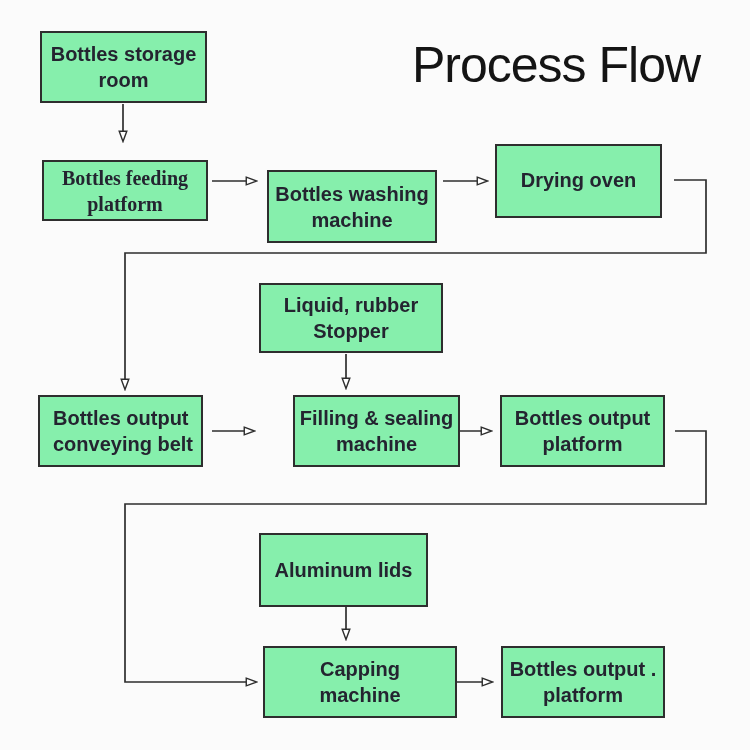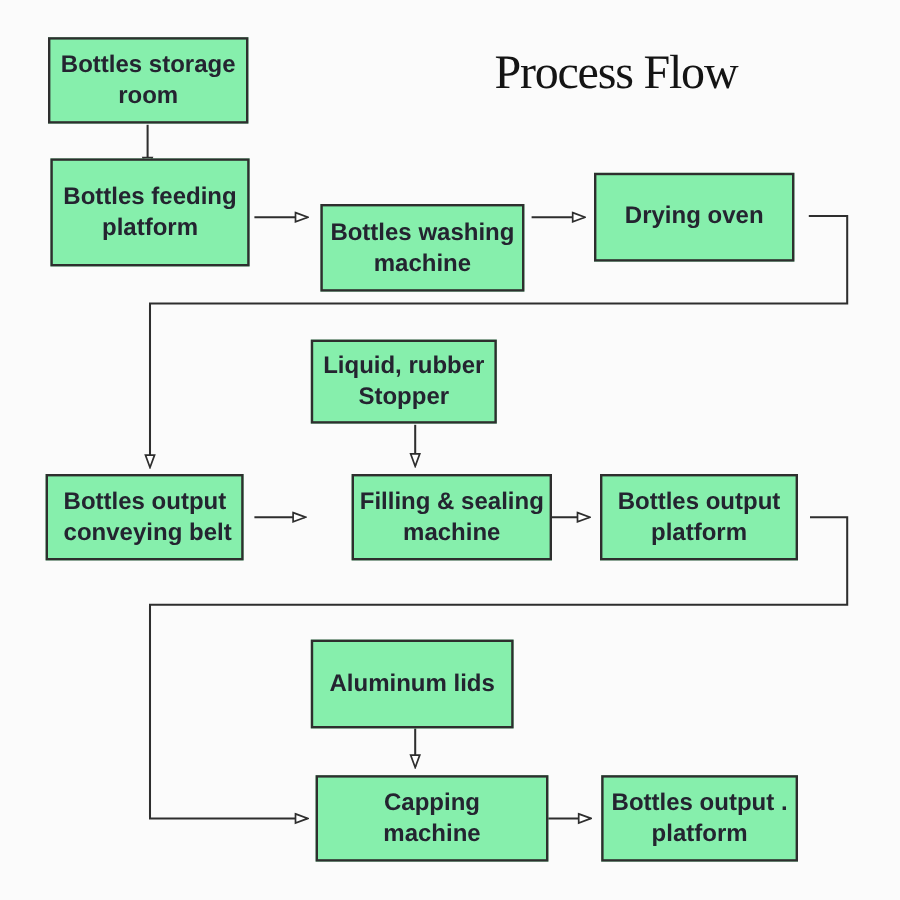--- a/index.html
+++ b/index.html
@@ -8,26 +8,25 @@
     width: 750px;
     height: 750px;
     background: #fbfbfb;
     font-family: "Liberation Sans", sans-serif;
     overflow: hidden;
   }
   .title {
     position: absolute;
     left: 412px;
     top: 36px;
-    font-size: 40px;
+    font-size: 50px;
     font-weight: 500;
     letter-spacing: -1px;
     color: #141414;
     white-space: nowrap;
-    font-family: Liberation Serif, serif;
   }
   .wires {
     position: absolute;
     left: 0; top: 0;
   }
   .node {
     position: absolute;
     box-sizing: border-box;
     border: 2px solid #2e2e2e;
     background: #86efac;
@@ -35,25 +34,25 @@
     align-items: center;
     justify-content: center;
     text-align: center;
     white-space: pre-line;
     font-size: 20px;
     line-height: 26px;
     font-weight: 600;
     color: #242430;
   }
   #n-storage   { left: 40px;  top: 31px;  width: 167px; height: 72px; }
-  #n-feeding   { left: 42px;  top: 132px; width: 166px; height: 90px; }
+  #n-feeding   { left: 42px;  top: 160px; width: 166px; height: 61px; font-family: Liberation Serif, serif; }
   #n-washing   { left: 267px; top: 144px; width: 170px; height: 73px; margin-top: 26px; }
   #n-drying    { left: 495px; top: 144px; width: 167px; height: 74px;
                  align-items: flex-start; padding-top: 21px; }
-  #n-stopper   { left: 259px; top: 283px; width: 155px; height: 70px; }
+  #n-stopper   { left: 259px; top: 283px; width: 184px; height: 70px; }
   #n-conveying { left: 38px;  top: 395px; width: 165px; height: 72px;
                  justify-content: flex-start; text-align: left; padding-left: 13px; }
   #n-filling   { left: 263px; top: 395px; width: 167px; height: 72px; margin-left: 30px; }
   #n-output1   { left: 500px; top: 395px; width: 165px; height: 72px; }
   #n-lids      { left: 259px; top: 533px; width: 169px; height: 74px; }
   #n-capping   { left: 263px; top: 646px; width: 194px; height: 72px; }
   #n-output2   { left: 501px; top: 646px; width: 164px; height: 72px; }
 </style>
 </head>
 <body>

